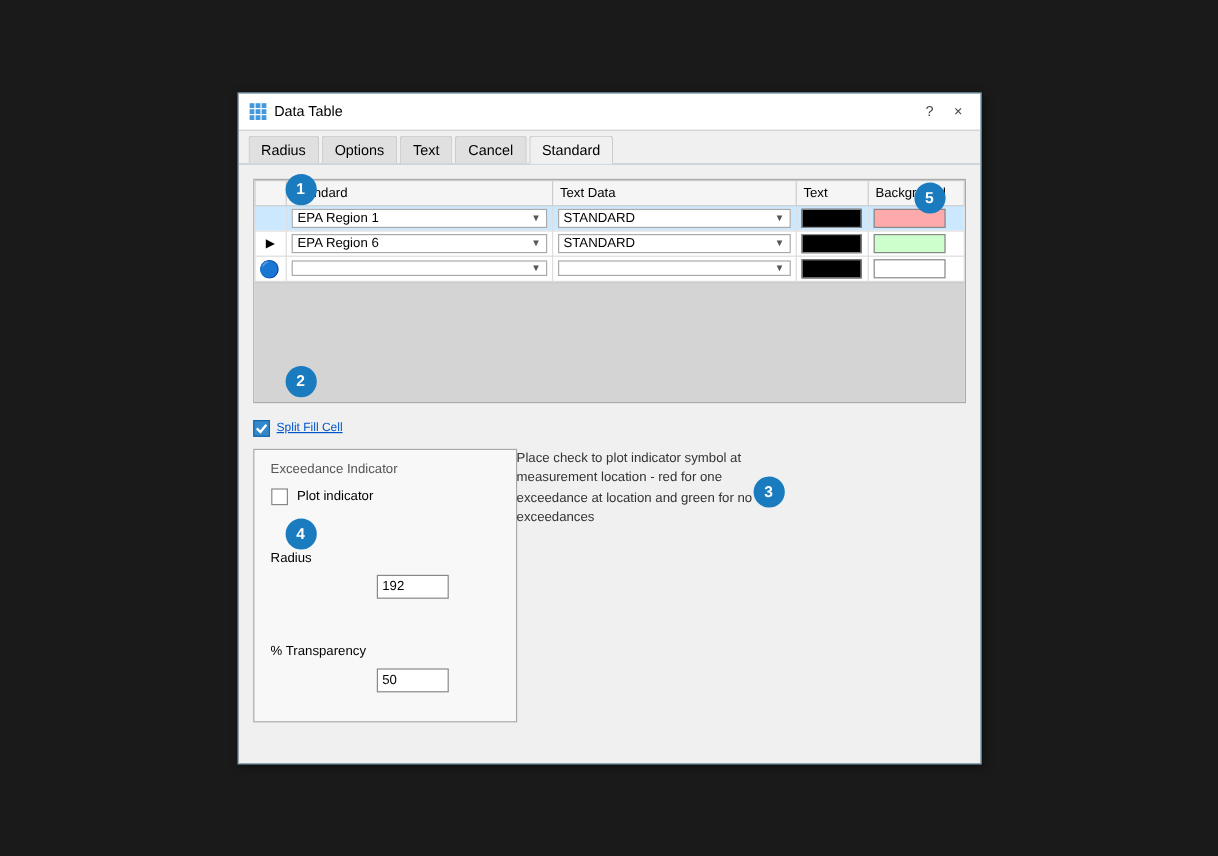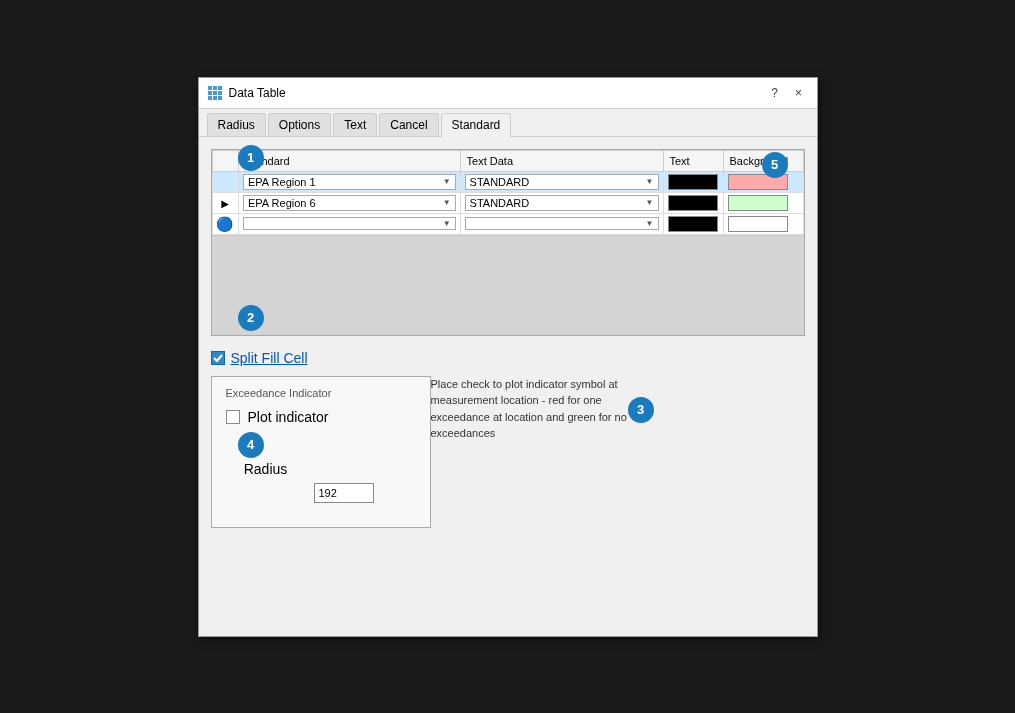--- a/index.html
+++ b/index.html
@@ -188,21 +188,21 @@
       align-items: center;
       justify-content: center;
       cursor: pointer;
       flex-shrink: 0;
     }
 
     .split-fill-label {
       color: #0055cc;
       text-decoration: underline;
       cursor: pointer;
-      font-size: 14px;
+      font-size: 10px;
     }
 
     
     .exceedance-section {
       display: flex;
       align-items: flex-start;
     }
 
     .exceedance-box {
       border: 1px solid #aaa;
@@ -218,23 +218,22 @@
     }
 
     .field-row {
       display: flex;
       align-items: center;
       gap: 8px;
       margin-bottom: 10px;
     }
 
     .field-label {
-      font-size: 14px;
+      font-size: 11px;
       min-width: 80px;
-      text-align: center;
     }
 
     .field-input {
       width: 60px;
       height: 20px;
       border: 1px solid #888;
       background: white;
       padding: 1px 4px;
       font-size: 11px;
       margin-top: 48px;
@@ -494,20 +493,24 @@
           <div class="field-row">
             <div class="checkbox-custom"></div>
             <span class="field-label">Plot indicator</span>
           </div>
 
           <div class="field-row">
             <span class="field-label">Radius</span>
             <input class="field-input" type="text" value="192" style="">
           </div>
 
+          <div class="field-row">
+            <span class="field-label">% Transparency</span>
+            <input class="field-input" type="text" value="50" style="">
+          </div>
         </div>
 
         <div class="help-text">Place check to plot indicator symbol at measurement location - red for one exceedance at location and green for no exceedances</div>
 
       </div>
 
     </div>
 
 
   </div>

